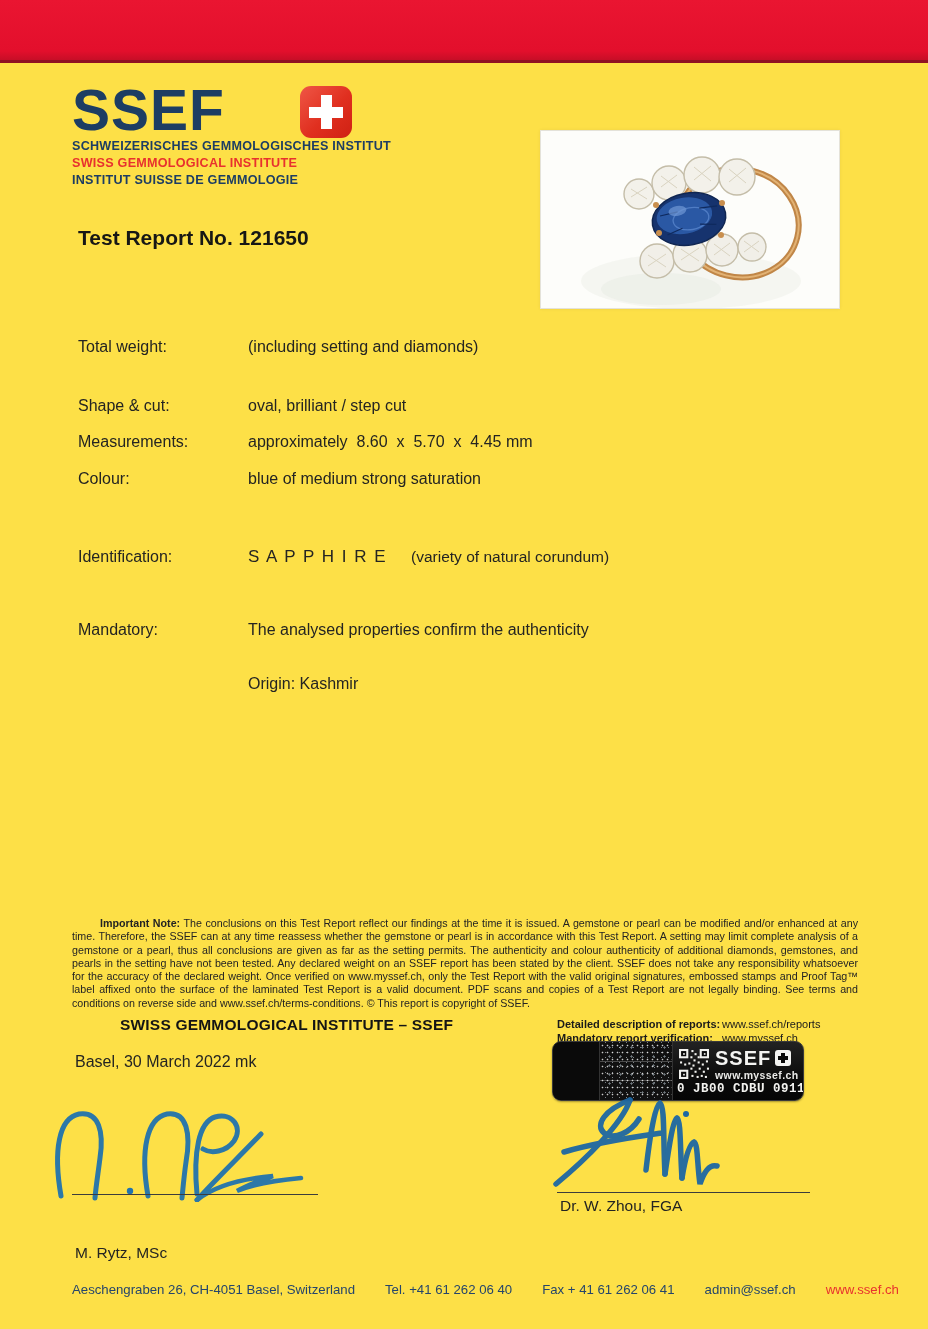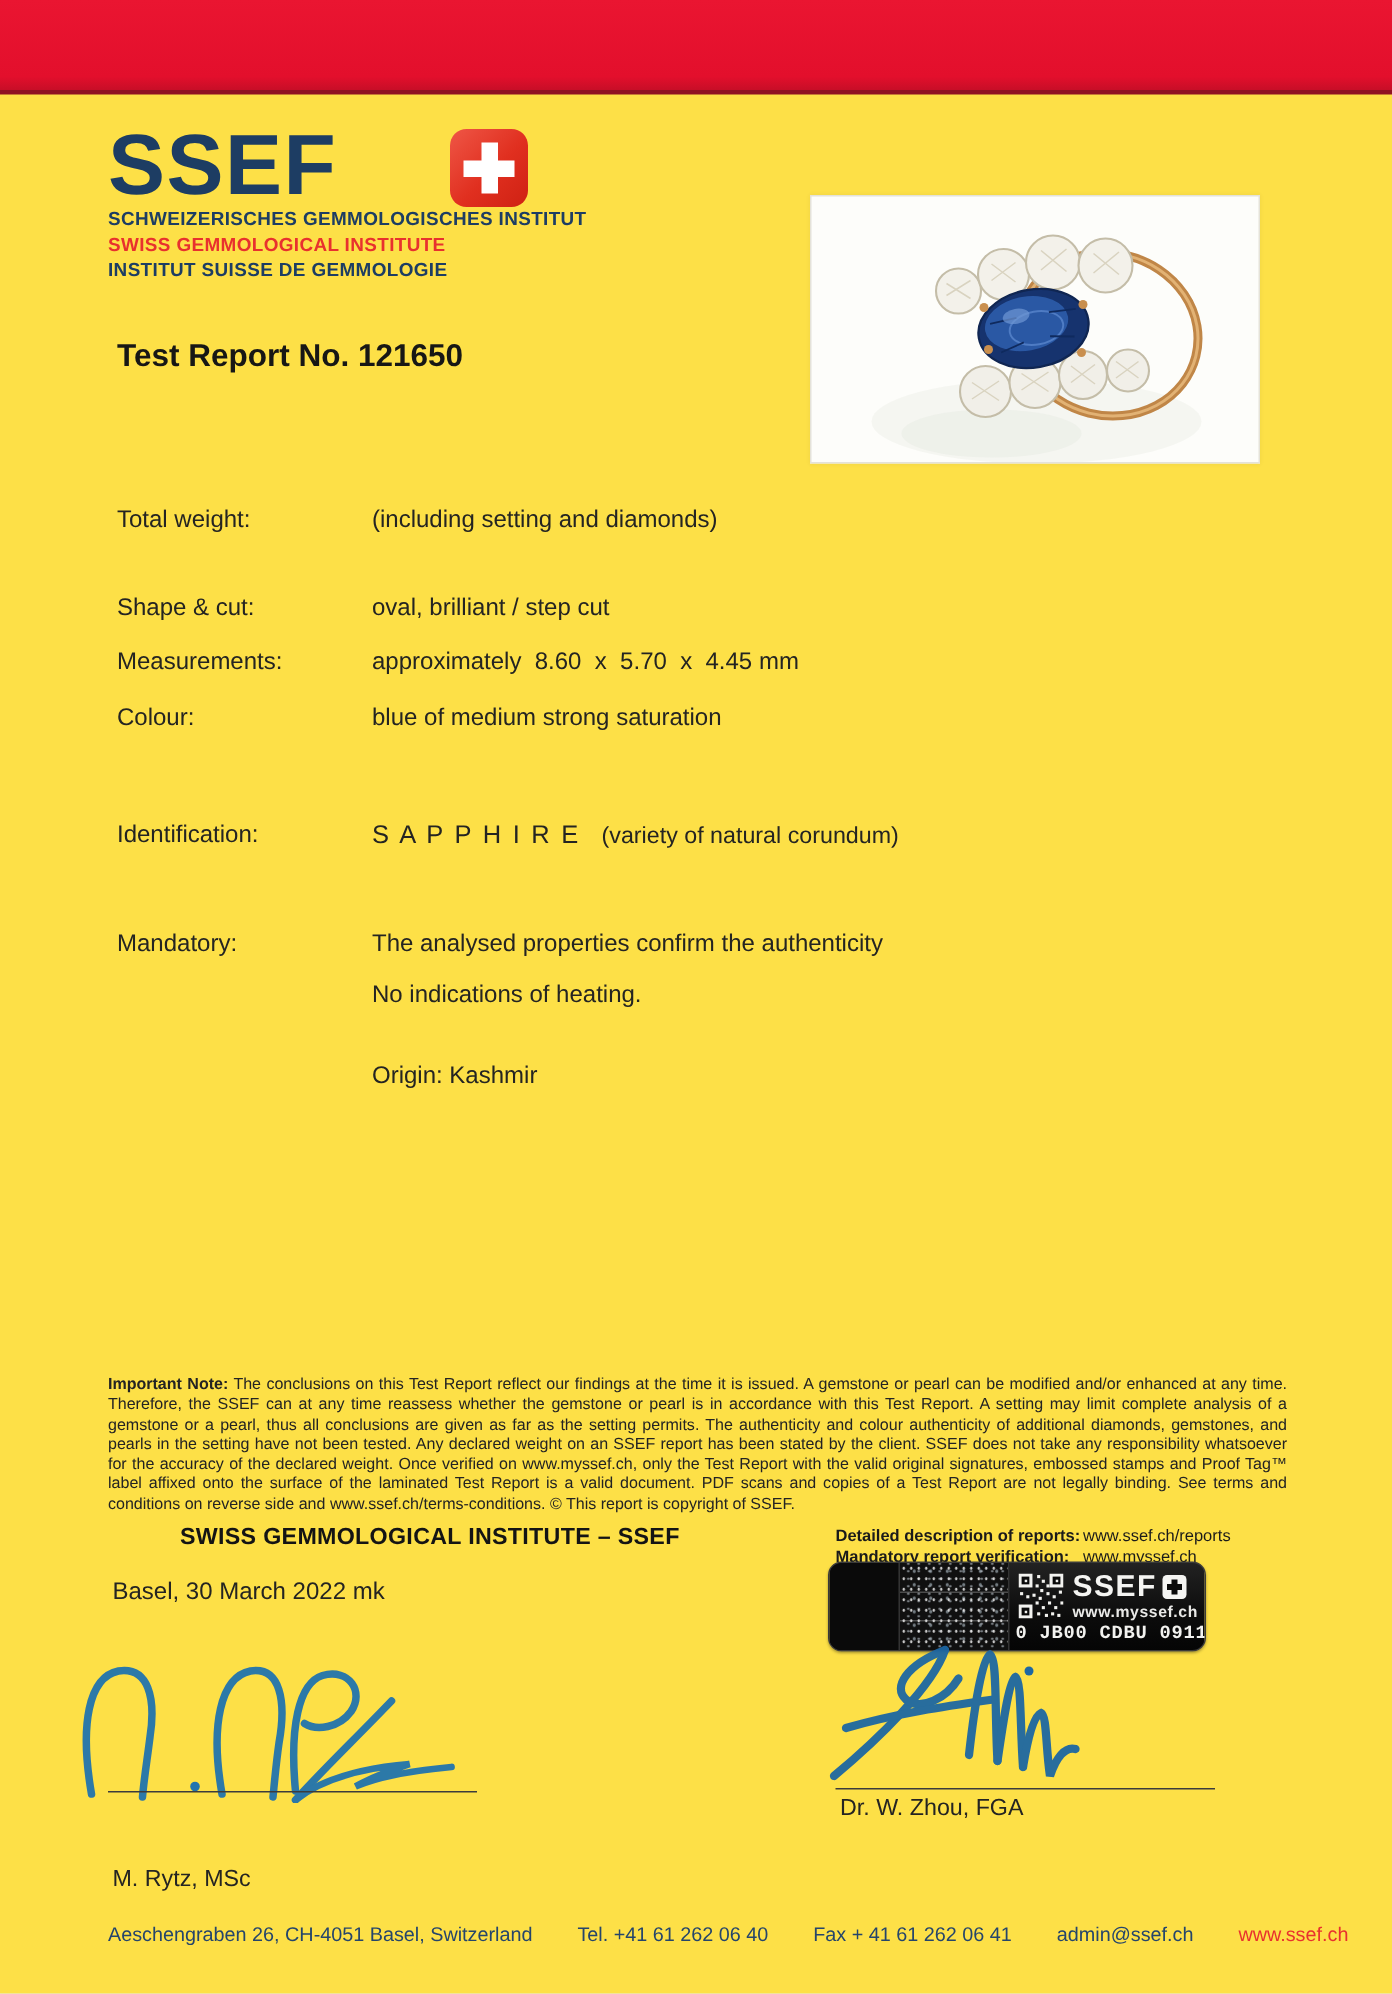--- a/index.html
+++ b/index.html
@@ -27,26 +27,26 @@
   .report-subtitle{position:absolute;left:78px;top:261px;font-size:16.5px;line-height:22px;color:#222;}
   
   .photo{position:absolute;left:540px;top:130px;width:298px;height:177px;
     background:#fdfdfa;border:1px solid #e4e2d9;box-shadow:0 0 3px rgba(60,60,50,.08);}
   
   .row{position:absolute;left:78px;font-size:16px;line-height:22px;color:#242422;}
   .row .lbl{position:absolute;left:0;top:0;width:160px;}
   .row .val{position:absolute;left:170px;top:0;width:420px;}
   .pre{white-space:pre;}
   .ident-main{font-size:17px;letter-spacing:1.5px;}
-  .ident-note{font-size:15.5px;margin-left:14px;letter-spacing:0;}
+  .ident-note{font-size:15.5px;margin-left:24px;letter-spacing:0;}
   .cmt-p2{margin-top:12px;} .cmt-p3{margin-top:32px;}
   
   .note{position:absolute;left:72px;top:917px;width:786px;font-size:10.7px;line-height:13.3px;
     color:#232323;text-align:justify;}
-  .note b{font-weight:700;}
+  .note b{font-weight:700;margin-left:28px;}
   .institute-line{position:absolute;left:72px;top:1016px;font-size:15.5px;font-weight:700;letter-spacing:.2px;color:#141414;margin-left:48px;}
   .date-line{position:absolute;left:75px;top:1053px;font-size:16px;color:#242422;}
   
   .verify{position:absolute;left:557px;top:1017px;font-size:11px;line-height:14px;color:#1a1a1a;}
   .verify .vrow{display:flex;}
   .verify .vlbl{font-weight:700;width:165px;}
   
   .tag{position:absolute;left:552px;top:1041px;width:250px;height:58px;border-radius:9px;
     background:linear-gradient(180deg,#222 0%,#0c0c0c 60%,#050505 100%);
     border:1px solid #3a3a3a;overflow:hidden;box-shadow:0 1px 2px rgba(0,0,0,.35);}
@@ -173,21 +173,20 @@
     <div class="lbl">Identification:</div>
     <div class="val">
       <span class="ident-main">S A P P H I R E</span><span class="ident-note">(variety of natural corundum)</span>
     </div>
   </div>
 
   <div class="row" style="top:619px;">
     <div class="lbl">Mandatory:</div>
     <div class="val">
       <div>The analysed properties confirm the authenticity</div>
-      <div class="cmt-p2">No indications of heating.</div>
       <div class="cmt-p3">Origin: Kashmir</div>
     </div>
   </div>
 
   <div class="note">
     <b>Important Note:</b><span> The conclusions on this Test Report reflect our findings at the time it is issued. A gemstone or pearl can be modified and/or enhanced at any time. Therefore, the SSEF can at any time reassess whether the gemstone or pearl is in accordance with this Test Report. A setting may limit complete analysis of a gemstone or a pearl, thus all conclusions are given as far as the setting permits. The authenticity and colour authenticity of additional diamonds, gemstones, and pearls in the setting have not been tested. Any declared weight on an SSEF report has been stated by the client. SSEF does not take any responsibility whatsoever for the accuracy of the declared weight. Once verified on www.myssef.ch, only the Test Report with the valid original signatures, embossed stamps and Proof Tag™ label affixed onto the surface of the laminated Test Report is a valid document. PDF scans and copies of a Test Report are not legally binding. See terms and conditions on reverse side and www.ssef.ch/terms-conditions. © This report is copyright of SSEF.</span>
   </div>
 
   <div class="institute-line">SWISS GEMMOLOGICAL INSTITUTE – SSEF</div>
   <div class="date-line">Basel, 30 March 2022 mk</div>

